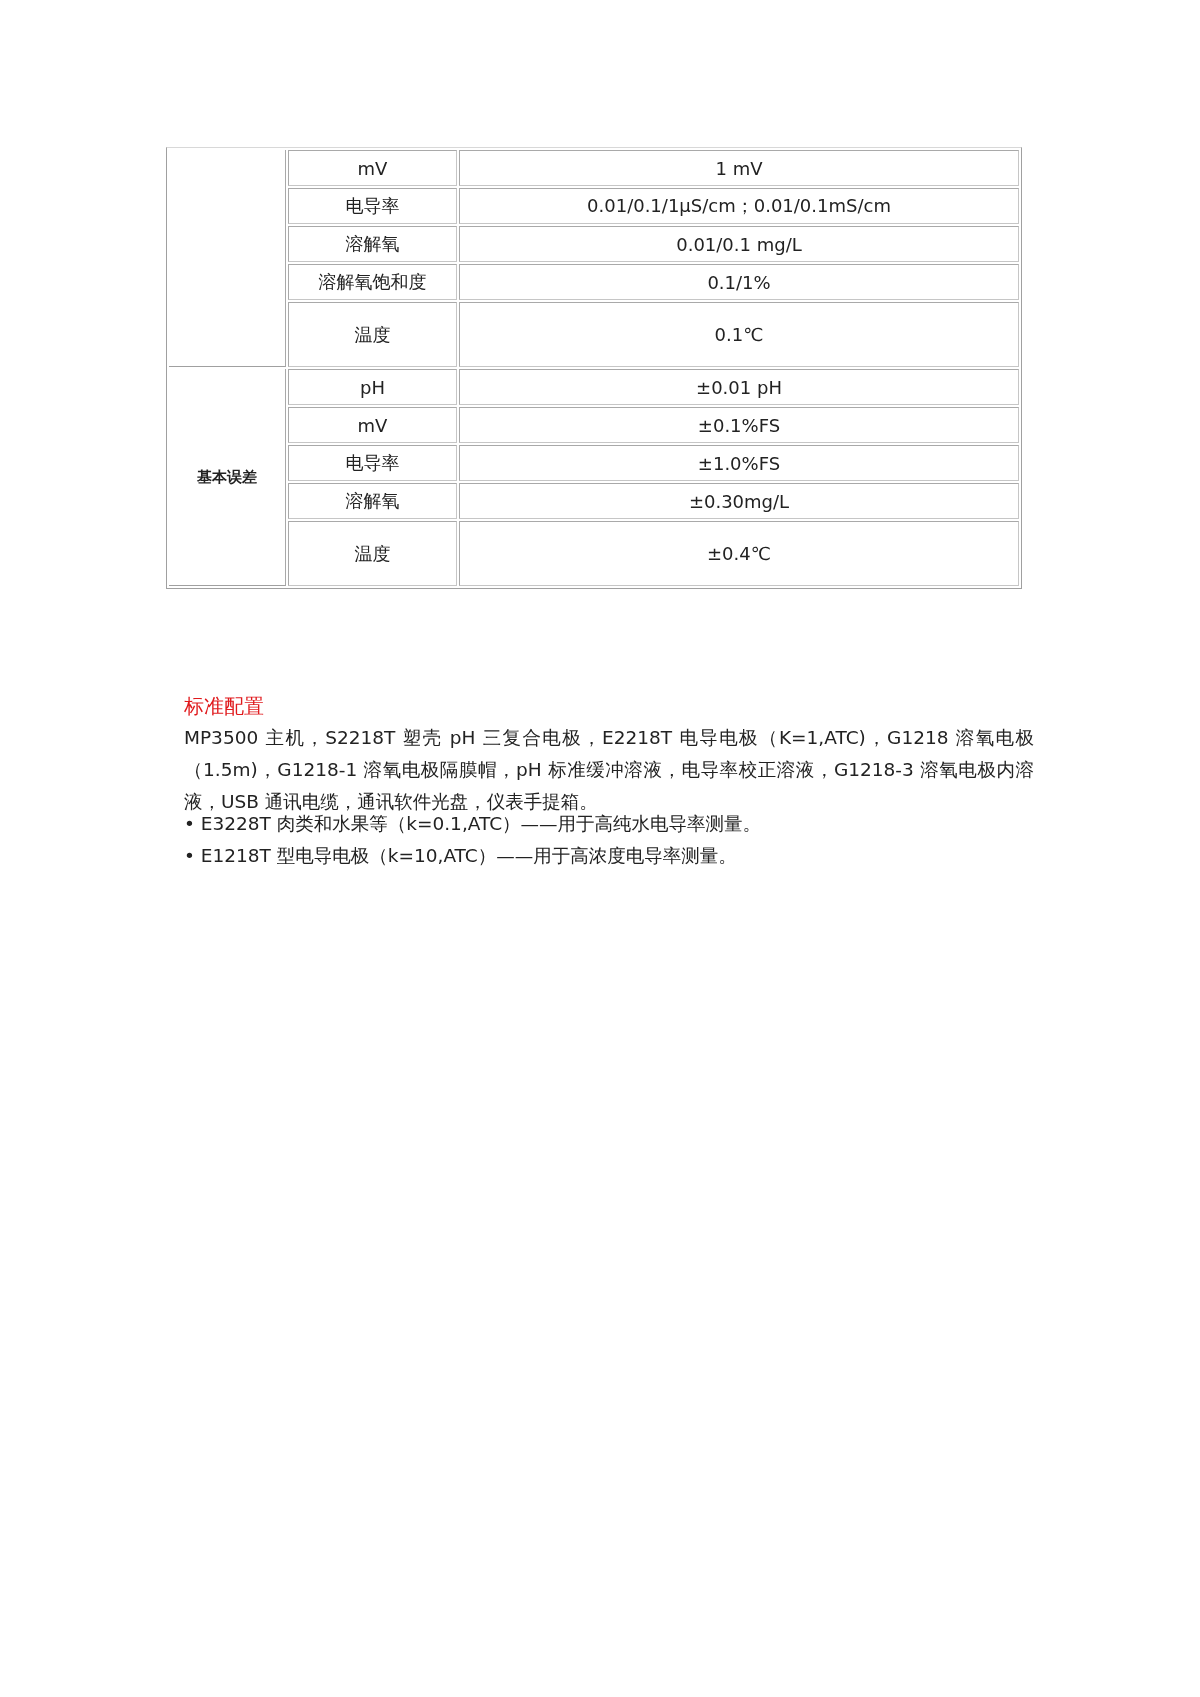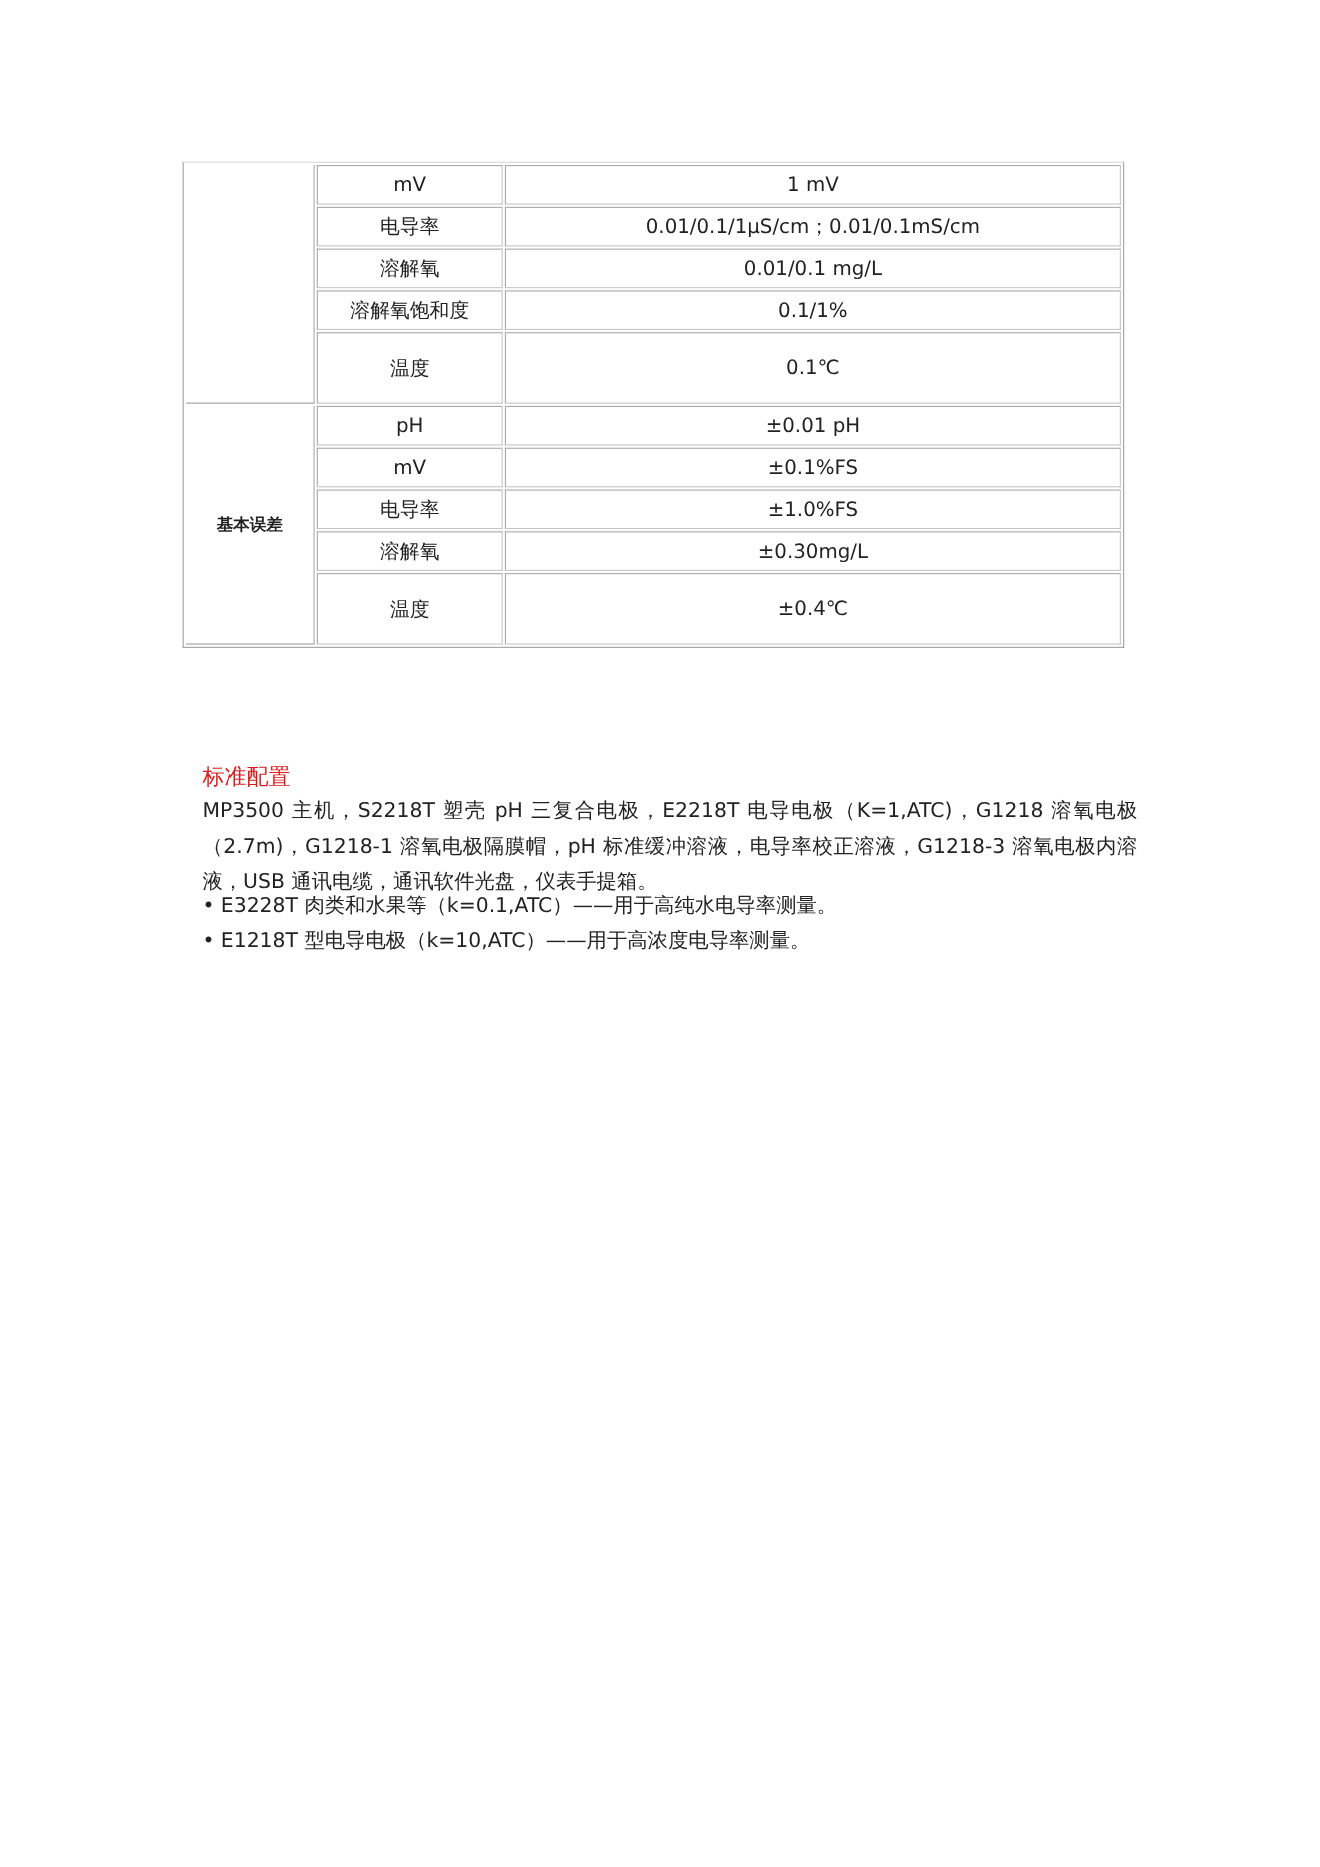--- a/index.html
+++ b/index.html
@@ -69,19 +69,19 @@
   </tr>
   <tr class="r65">
     <td class="param">温度</td>
     <td>±0.4℃</td>
   </tr>
 </tbody>
   </table>
 
 <div class="section" style="top:648px;margin-top:42px;">
   <h3>标准配置</h3>
-  <p>MP3500 主机，S2218T 塑壳 pH 三复合电极，E2218T 电导电极（K=1,ATC)，G1218 溶氧电极（2.7m)，G1218-1 溶氧电极隔膜帽，pH 标准缓冲溶液，电导率校正溶液，G1218-3 溶氧电极内溶液，USB 通讯电缆，通讯软件光盘，仪表手提箱。</p>
+  <p>MP3500 主机，S2218T 塑壳 pH 三复合电极，E2218T 电导电极（K=1,ATC)，G1218 溶氧电极（1.5m)，G1218-1 溶氧电极隔膜帽，pH 标准缓冲溶液，电导率校正溶液，G1218-3 溶氧电极内溶液，USB 通讯电缆，通讯软件光盘，仪表手提箱。</p>
 </div>
 
 <div class="section" style="top:808px;">
   <p class="list-item">• E3228T 肉类和水果等（k=0.1,ATC）——用于高纯水电导率测量。</p>
   <p class="list-item">• E1218T 型电导电极（k=10,ATC）——用于高浓度电导率测量。</p>
 </div>
 
 </body></html>

